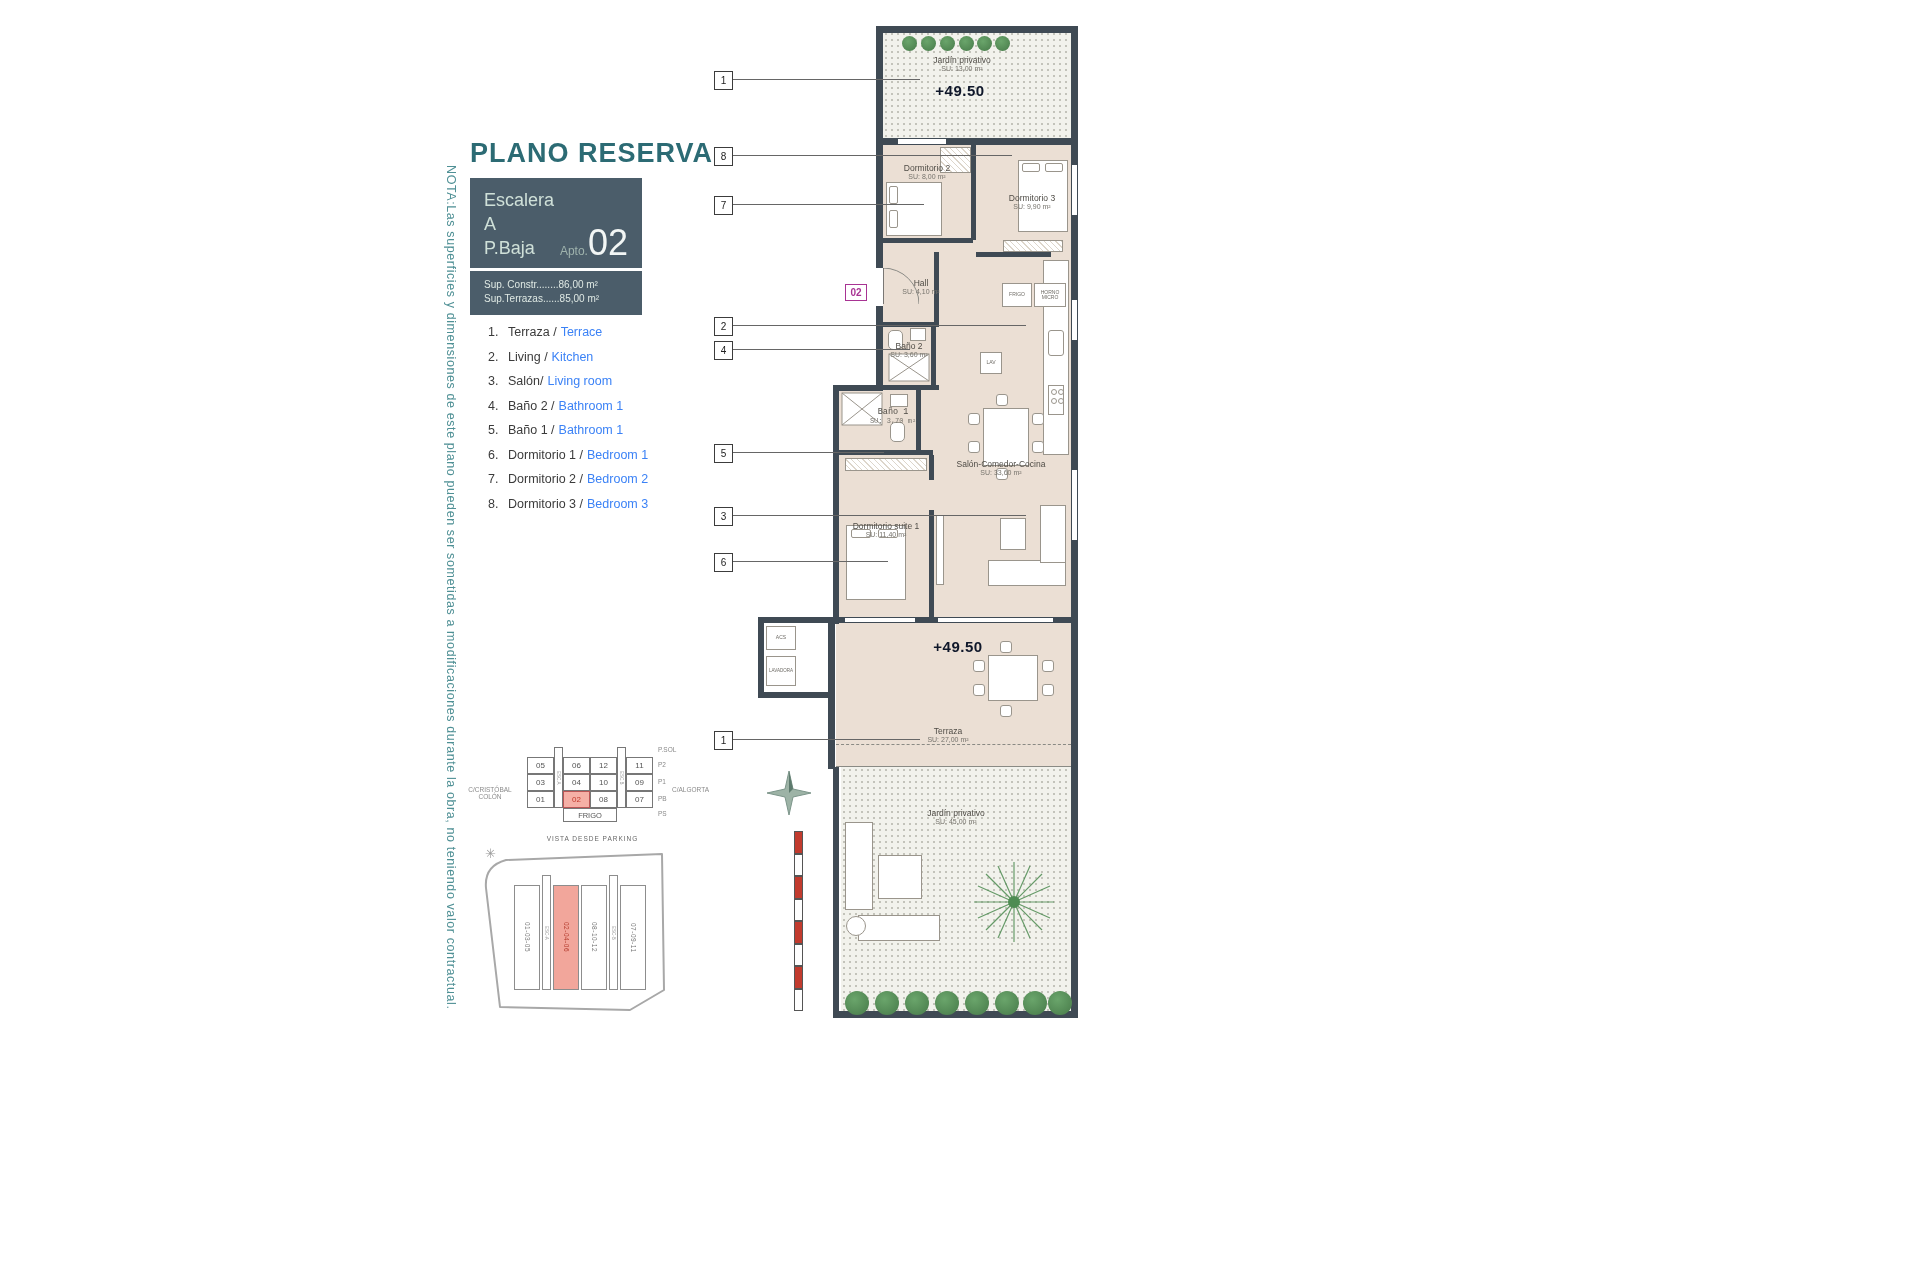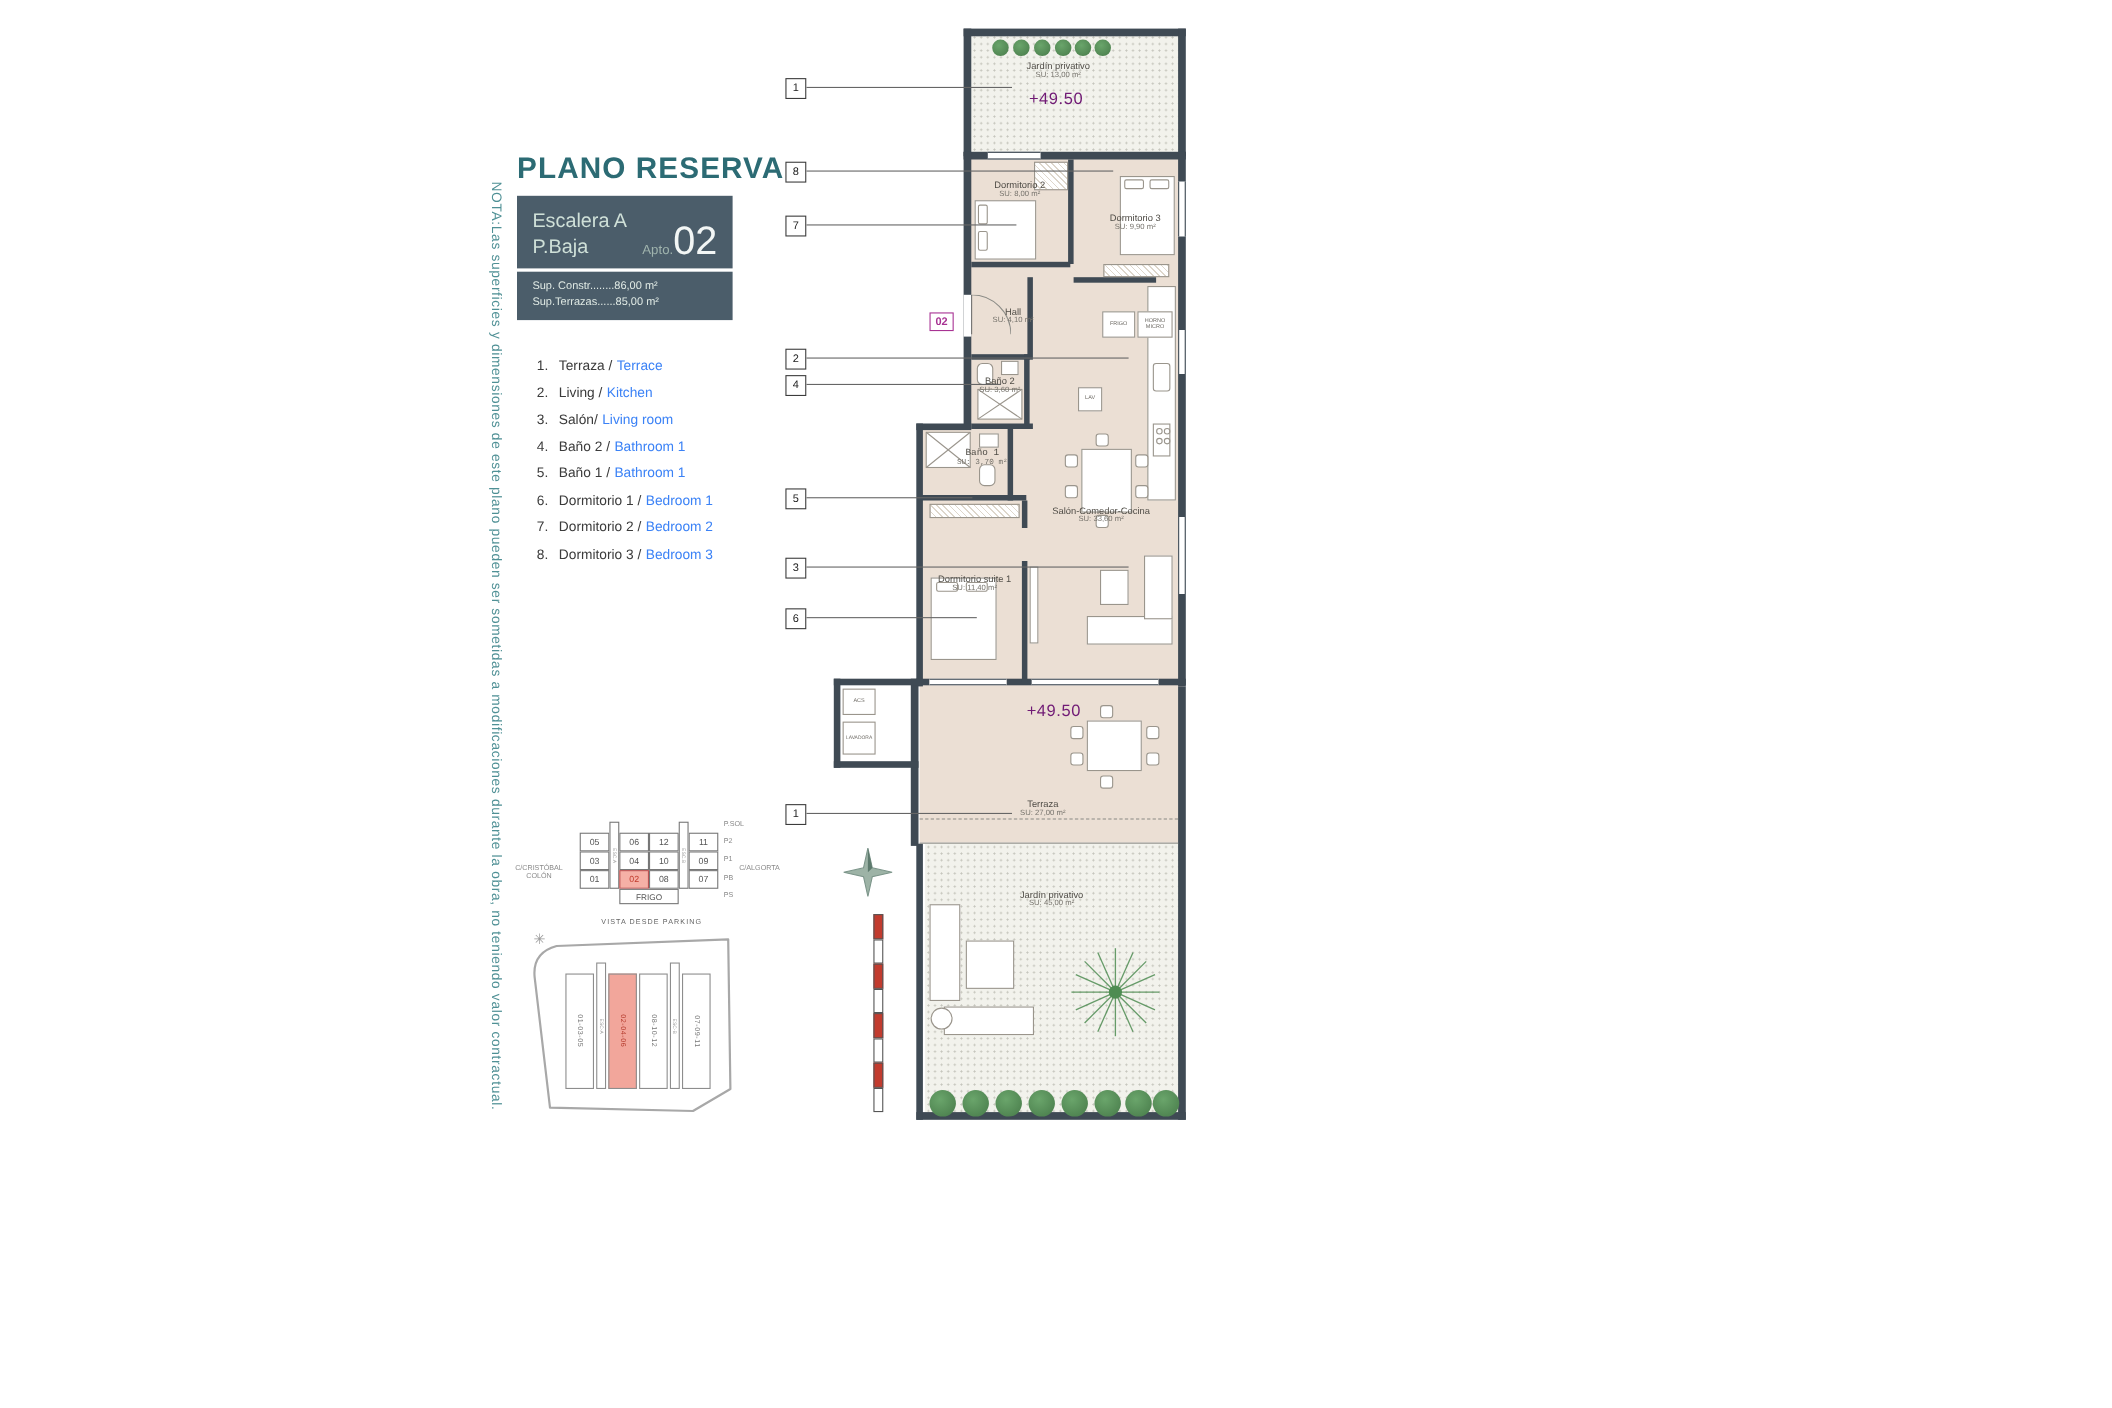--- a/index.html
+++ b/index.html
@@ -14,32 +14,32 @@
   .stip{position:absolute;background-color:#f2f2ec;background-image:radial-gradient(#c3c3ba 0.8px,transparent 1px);background-size:6px 6px;}
   .furn{position:absolute;background:#fff;border:1px solid #9a958c;box-sizing:border-box;}
   .hatch{background:repeating-linear-gradient(45deg,#fff,#fff 3px,#ddd6cb 3px,#ddd6cb 4px);}
   .chair{position:absolute;width:12px;height:12px;border:1px solid #9a958c;border-radius:3px;background:#fff;box-sizing:border-box;}
   .pillow{position:absolute;background:#fff;border:1px solid #9a958c;border-radius:2px;box-sizing:border-box;}
   .plant{position:absolute;border-radius:50%;background:radial-gradient(circle at 40% 35%,#6aa56b,#477a49);}
   
   .rl{position:absolute;transform:translate(-50%,-50%);text-align:center;white-space:nowrap;}
   .rl .rn{font-size:8.5px;color:#4f4c46;line-height:10px;}
   .rl .rs{font-size:7px;color:#76736c;line-height:8px;}
-  .lvl{position:absolute;transform:translate(-50%,-50%);font-size:15px;font-weight:normal;color:#701a75;letter-spacing:.5px;}
+  .lvl{position:absolute;transform:translate(-50%,-50%);font-size:15px;font-weight:bold;color:#0f172a;letter-spacing:.5px;}
   .tl{position:absolute;font-size:5px;color:#6f6c66;display:flex;align-items:center;justify-content:center;text-align:center;line-height:5.5px;}
   .badge{position:absolute;width:20px;height:15px;border:1px solid #a83393;color:#a83393;font-size:10px;font-weight:bold;
          display:flex;align-items:center;justify-content:center;background:#fff;}
   
   .co{position:absolute;width:17px;height:17px;border:1.5px solid #3c3c3c;background:#fff;font-size:10px;color:#222;
       display:flex;align-items:center;justify-content:center;}
   .lead{position:absolute;height:1px;background:#666;}
   
   .vnote{position:absolute;left:444px;top:165px;writing-mode:vertical-rl;font-size:12.5px;color:#4f9095;letter-spacing:.6px;}
   .title{position:absolute;left:470px;top:138px;margin:0;font-size:27px;font-weight:bold;color:#2c6b74;letter-spacing:1px;}
-  .infobox{position:absolute;left:470px;top:178px;width:196px;}
+  .infobox{position:absolute;left:470px;top:178px;width:172px;}
   .ib-top{background:#4b5d6a;padding:10px 14px 8px 14px;display:flex;justify-content:space-between;align-items:flex-end;}
   .ib-esc{font-size:18px;color:#cfe0d8;line-height:24px;}
   .ib-apto{color:#9fb3ad;font-size:12px;}
   .ib-num{color:#f2f6f5;font-size:36px;line-height:34px;}
   .ib-bot{background:#4b5d6a;margin-top:3px;padding:7px 14px 9px 14px;font-size:10px;color:#dfe9e4;line-height:14px;}
   .legend{position:absolute;left:488px;top:320px;}
   .lg-row{display:flex;font-size:12.5px;height:24.5px;align-items:center;}
   .lg-n{width:20px;color:#3b3b3b;}
   .lg-es{color:#3b3b3b;margin-right:4px;}
   .lg-en{color:#3b82f6;}

